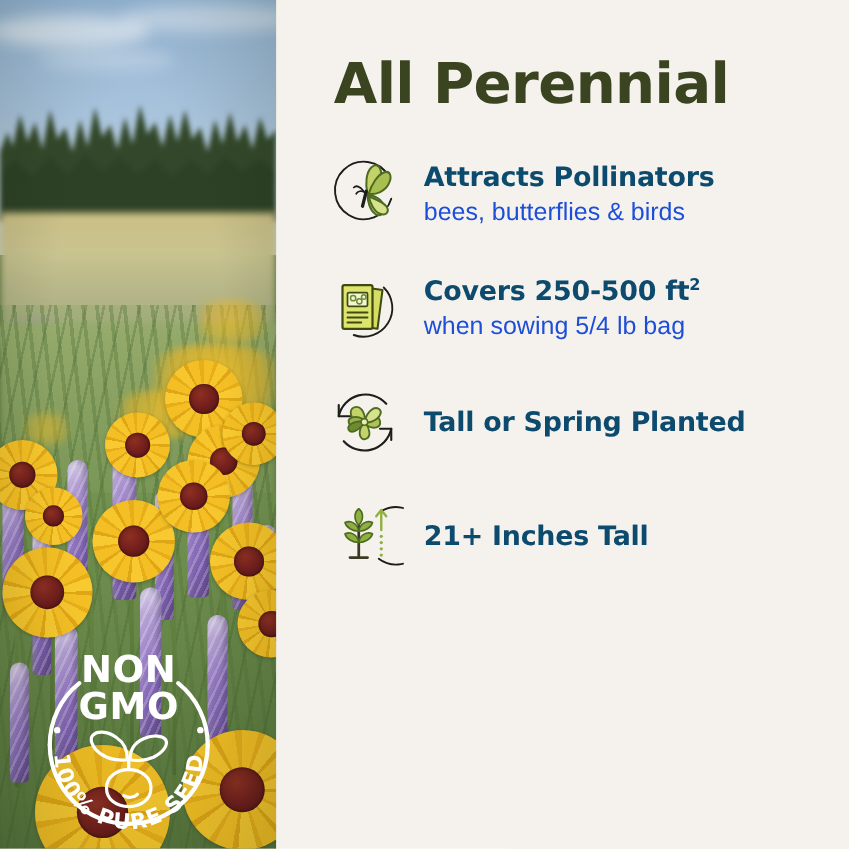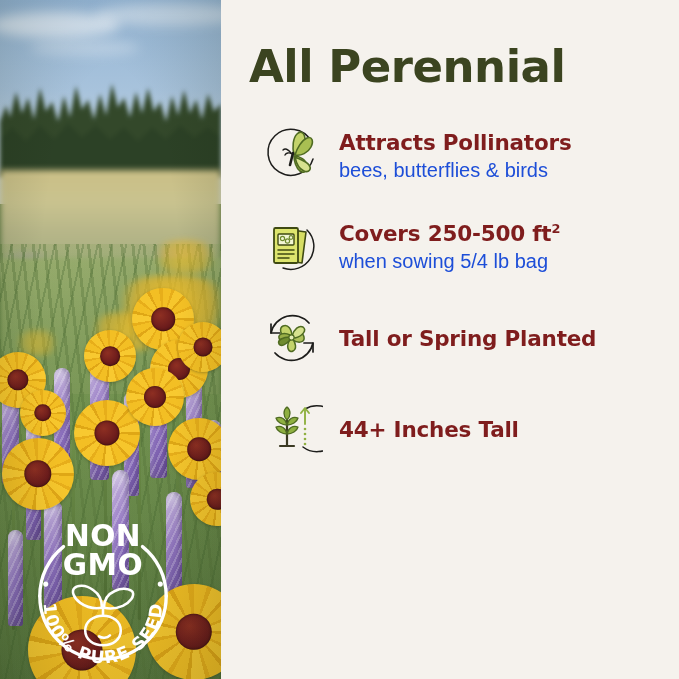--- a/index.html
+++ b/index.html
@@ -166,21 +166,21 @@
   .gmo-badge svg { display: block; width: 100%; height: 100%; }
 
   
   .content {
     flex: 1 1 auto;
     position: relative;
     background: #f5f2ed;
     padding: 0;
   }
   .title-block {
-    padding: 44px 30px 0 28px;
+    padding: 44px 30px 0 46px;
   }
   .main-title {
     margin: 0;
     font-family: "DejaVu Sans", sans-serif;
     font-size: 45px;
     font-weight: bold;
     line-height: 1.04;
     letter-spacing: -0.5px;
     color: #3b4420;
     white-space: nowrap;
@@ -212,21 +212,21 @@
     width: 62px;
     height: 62px;
   }
   .feature-icon svg { display: block; width: 100%; height: 100%; }
   .feature-text { padding-top: 1px; }
   .feature-title {
     font-family: "DejaVu Sans", sans-serif;
     font-size: 21.5px;
     font-weight: bold;
     letter-spacing: -0.2px;
-    color: #7f1d1d;
+    color: #0c4a6e;
     line-height: 1.18;
     white-space: nowrap;
   }
   .feature-title sup {
     font-size: 0.6em;
     vertical-align: super;
     line-height: 0;
   }
   .feature-sub {
     margin-top: 3px;
@@ -464,19 +464,19 @@
               <path d="M44,26 L44,11" stroke="#8fb041" stroke-width="1.9" stroke-linecap="round" fill="none"></path>
               <path d="M40,15 L44,10 L48,15" stroke="#8fb041" stroke-width="1.9" fill="none" stroke-linecap="round" stroke-linejoin="round"></path>
               <circle cx="44" cy="31" r="1.3" fill="#8fb041"></circle>
               <circle cx="44" cy="36" r="1.3" fill="#8fb041"></circle>
               <circle cx="44" cy="41" r="1.3" fill="#8fb041"></circle>
               <circle cx="44" cy="46" r="1.3" fill="#8fb041"></circle>
             </g>
           </svg>
         </div>
         <div class="feature-text">
-          <div class="feature-title">44+ Inches Tall</div>
+          <div class="feature-title">21+ Inches Tall</div>
         </div>
       </div>
 
     </div>
   </div>
 </div>
 
 </body></html>

